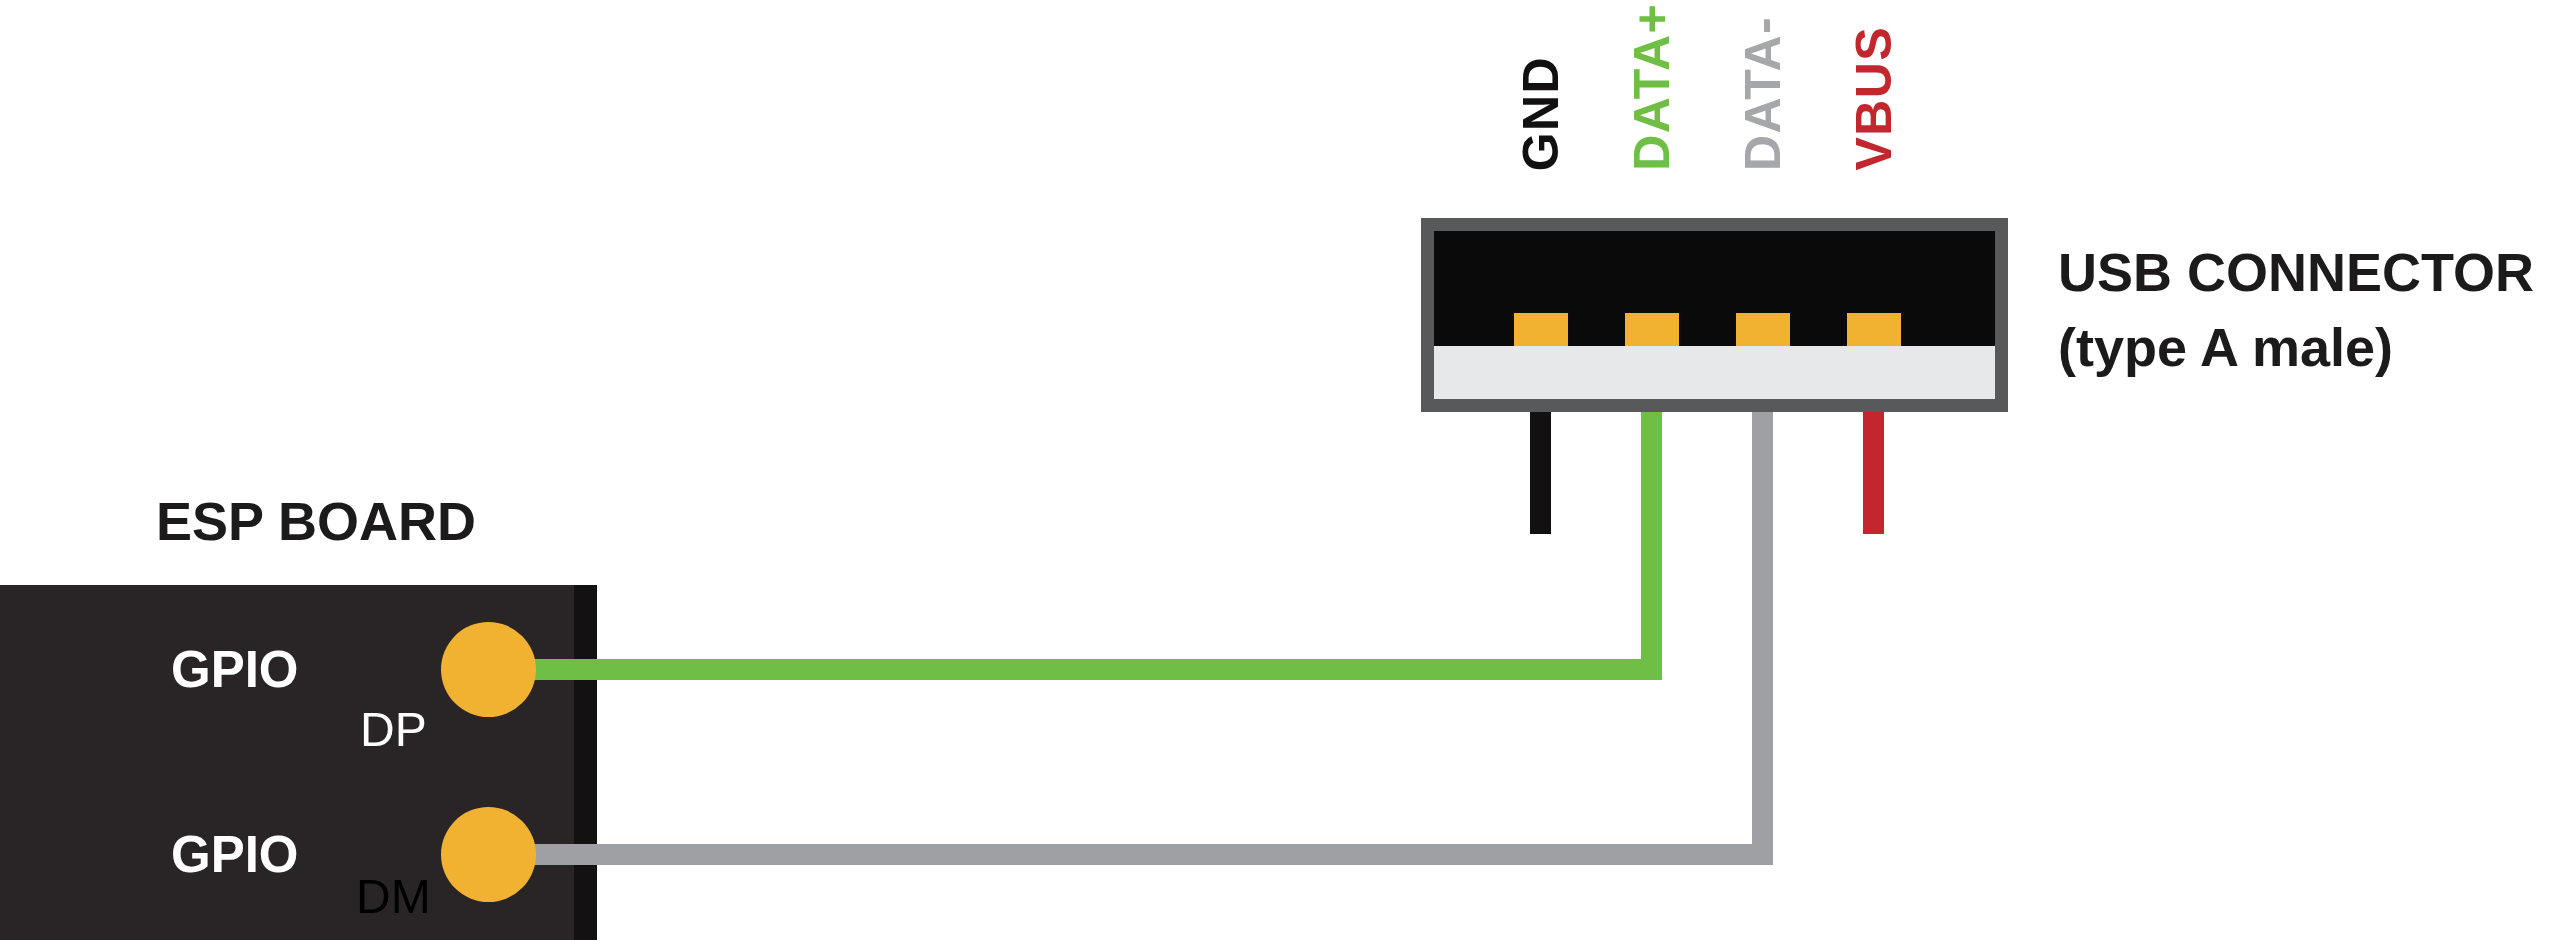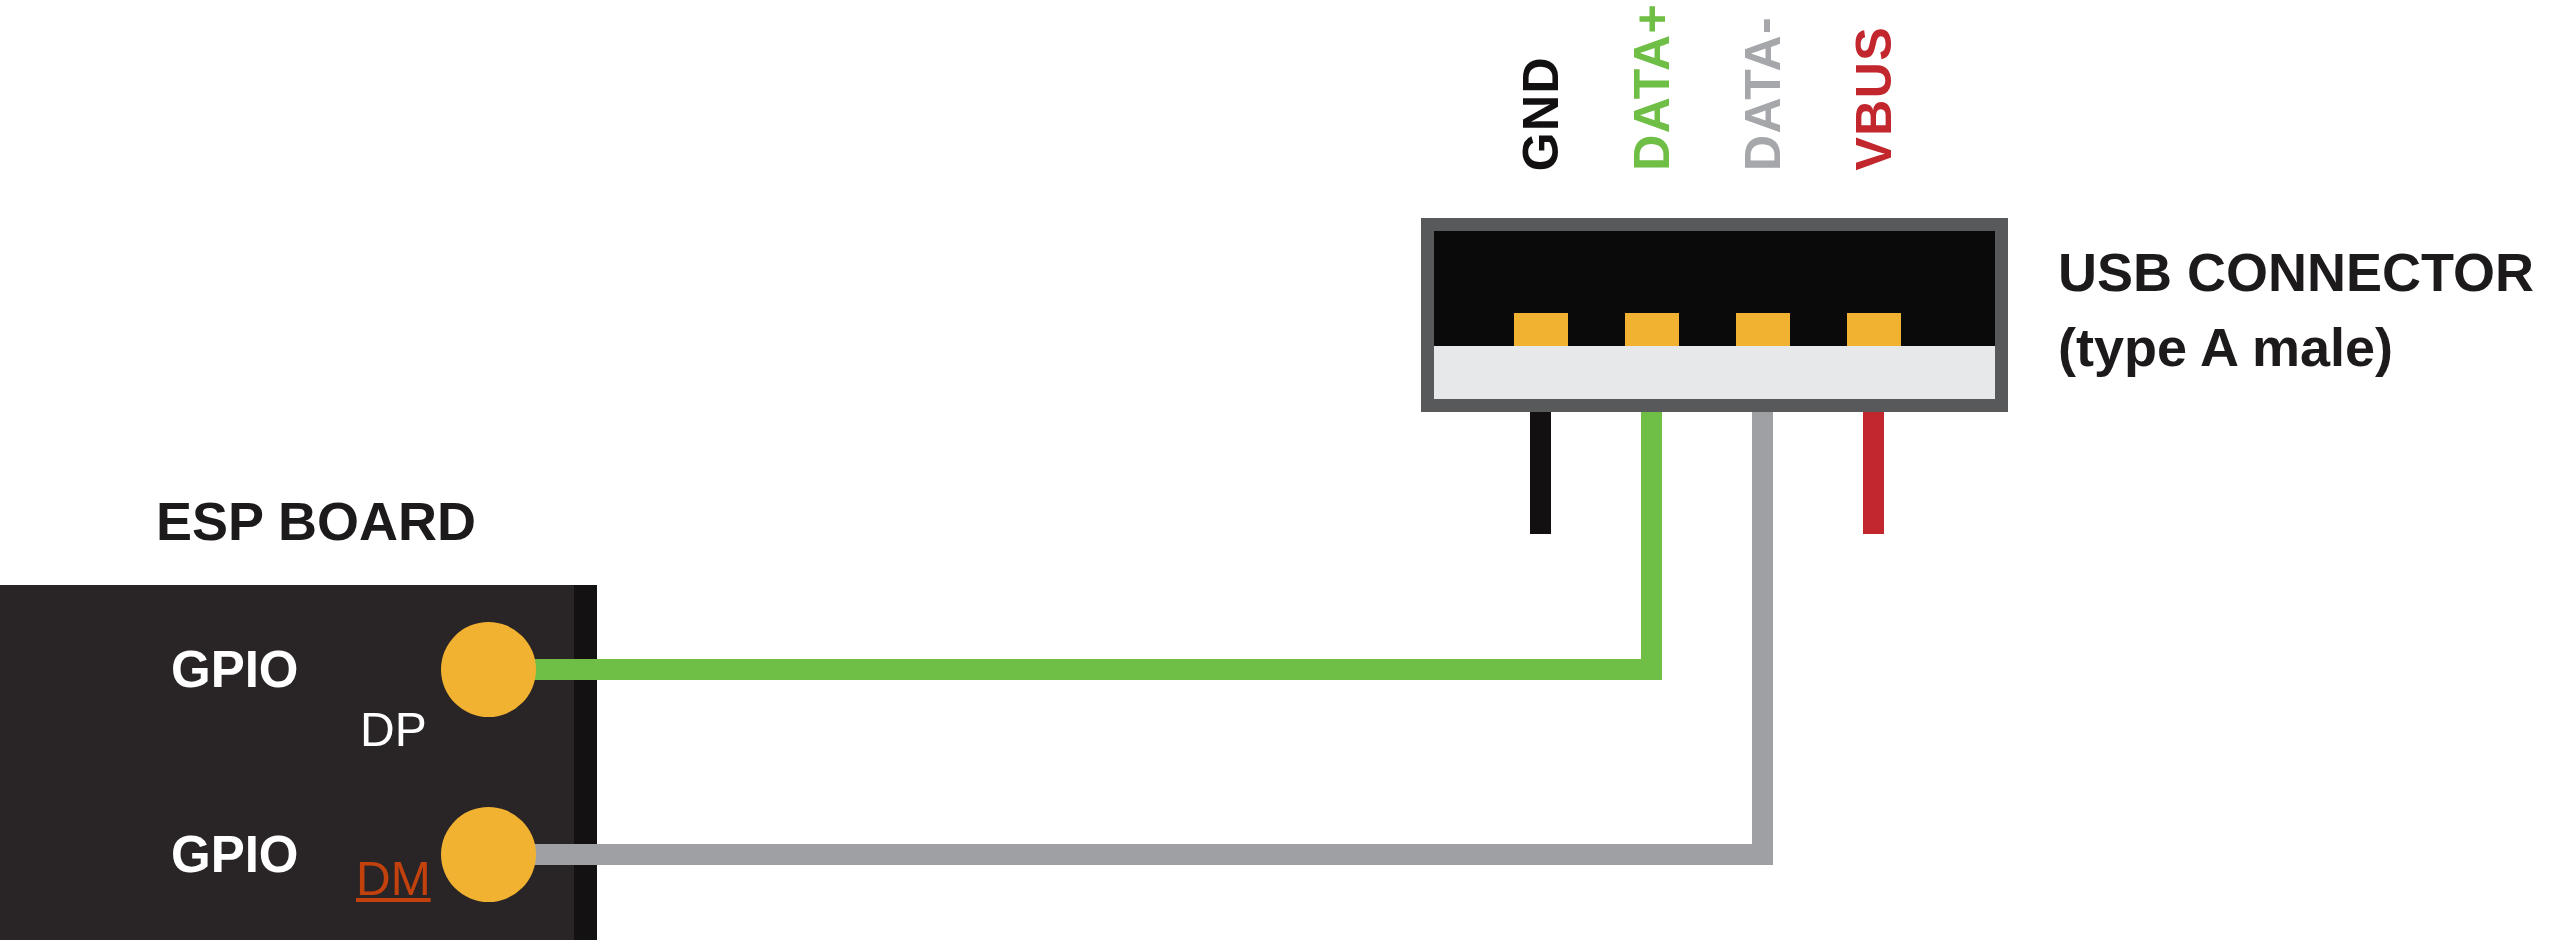--- a/index.html
+++ b/index.html
@@ -74,21 +74,21 @@
 
   <div class="abs" style="left: 0px; top: 585px; width: 597px; height: 356px; background-color: rgb(41, 37, 38);"></div>
   <div class="abs" style="left: 574px; top: 585px; width: 23px; height: 356px; background-color: rgb(19, 17, 18);"></div>
 
   <div class="title" style="left: 145px; top: 494px; color: rgb(29, 26, 27); margin-left: 11px;">ESP BOARD</div>
 
   <div class="gpio-label" style="left: 171px; top: 644px; color: rgb(255, 255, 255);">GPIO</div>
   <div class="signal-label" style="left: 360px; top: 682px; color: rgb(255, 255, 255); margin-top: 24px;">DP</div>
 
   <div class="gpio-label" style="left: 171px; top: 829px; color: rgb(255, 255, 255);">GPIO</div>
-  <div class="signal-label" style="left: 356px; top: 855px; color: #c2410c; text-decoration: underline;">DM</div>
+  <div class="signal-label" style="left: 356px; top: 873px; color: #000000;">DM</div>
 
   <div class="wire" style="left: 1530px; top: 407px; width: 21.4px; height: 127px; background-color: rgb(18, 16, 17);"></div>
   <div class="wire" style="left: 1863px; top: 407px; width: 21.4px; height: 127px; background-color: rgb(193, 39, 45);"></div>
 
   <div class="wire" style="left: 1641px; top: 407px; width: 21.4px; height: 273px; background-color: rgb(111, 190, 69);"></div>
   <div class="wire" style="left: 488px; top: 659px; width: 1174px; height: 21.4px; background-color: rgb(111, 190, 69);"></div>
 
   <div class="wire" style="left: 1752px; top: 407px; width: 21.4px; height: 458px; background-color: rgb(158, 160, 163);"></div>
   <div class="wire" style="left: 488px; top: 844px; width: 1285px; height: 21.4px; background-color: rgb(158, 160, 163);"></div>
 

